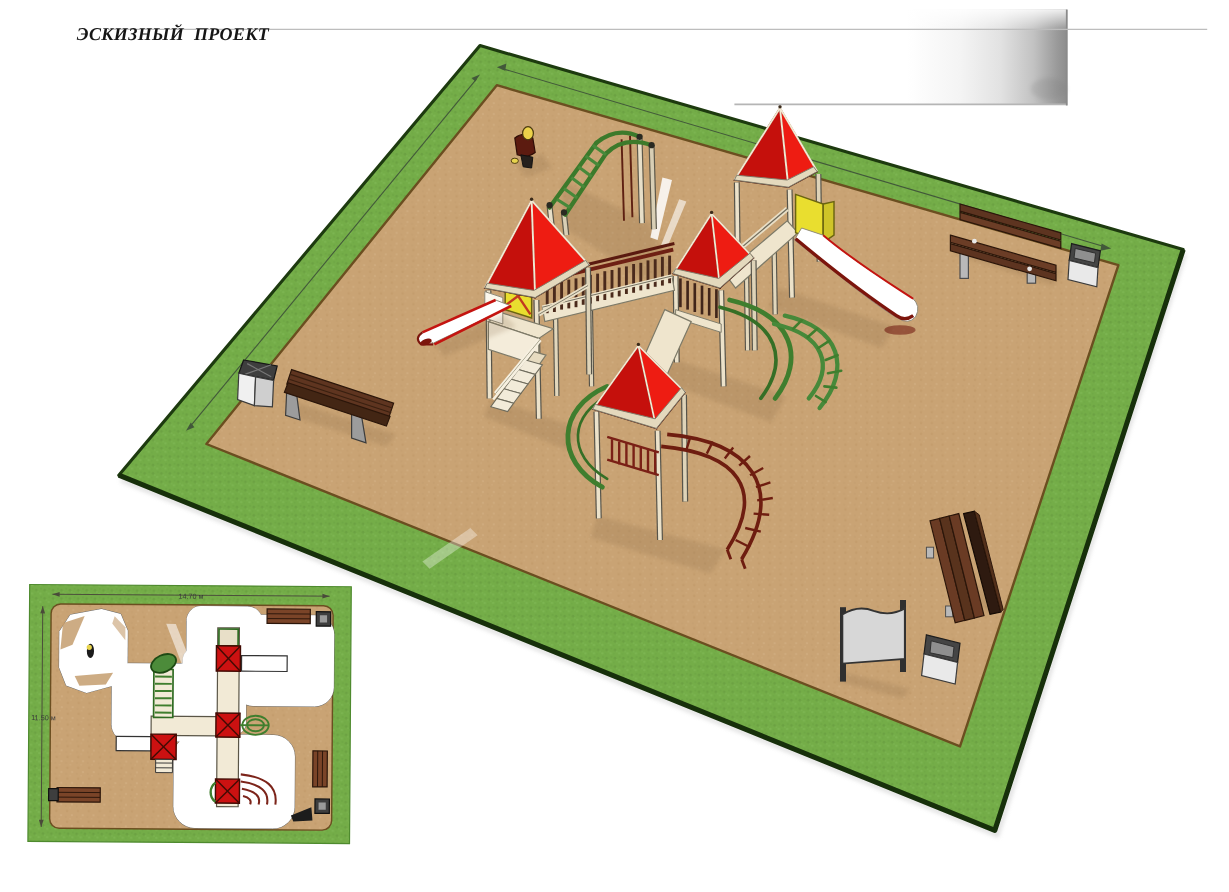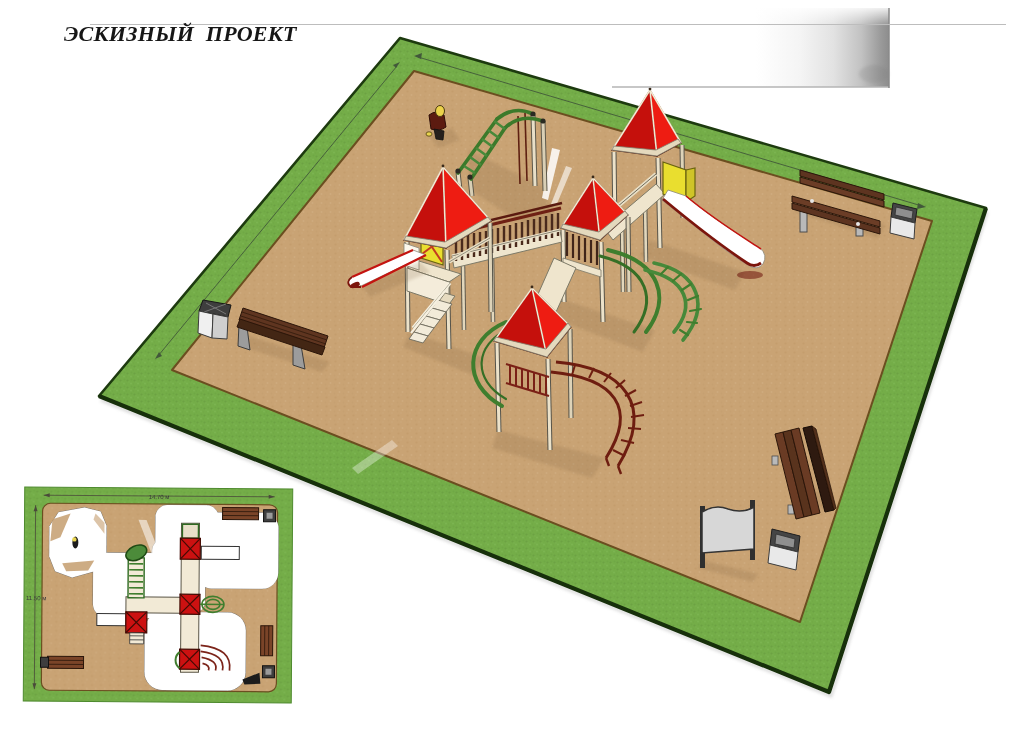--- a/index.html
+++ b/index.html
@@ -1,17 +1,17 @@
 <!DOCTYPE html>
 <html><head>
 <meta charset="utf-8">
 <style>
 html,body{margin:0;padding:0;background:#fff;}
 .page{position:relative;width:1024px;height:743px;overflow:hidden;background:#fff;font-family:"Liberation Serif",serif;}
-.title{position:absolute;left:64px;top:21px;font-size:22px;font-weight:bold;font-style:italic;letter-spacing:0.3px;color:#161616;white-space:pre;}
+.title{position:absolute;left:64px;top:21px;font-size:15px;font-weight:bold;font-style:italic;letter-spacing:0.3px;color:#161616;white-space:pre;}
 </style>
 </head>
 <body>
 <div class="page">
 <svg width="1024" height="743" viewBox="0 0 1024 743">
 <defs>
 <pattern id="grassP" width="7" height="7" patternUnits="userSpaceOnUse">
   <rect width="7" height="7" fill="#74ad48"></rect>
   <circle cx="1.5" cy="2.5" r="1.1" fill="#6ca243"></circle>
   <circle cx="5" cy="5.5" r="1.0" fill="#7cb551"></circle>

